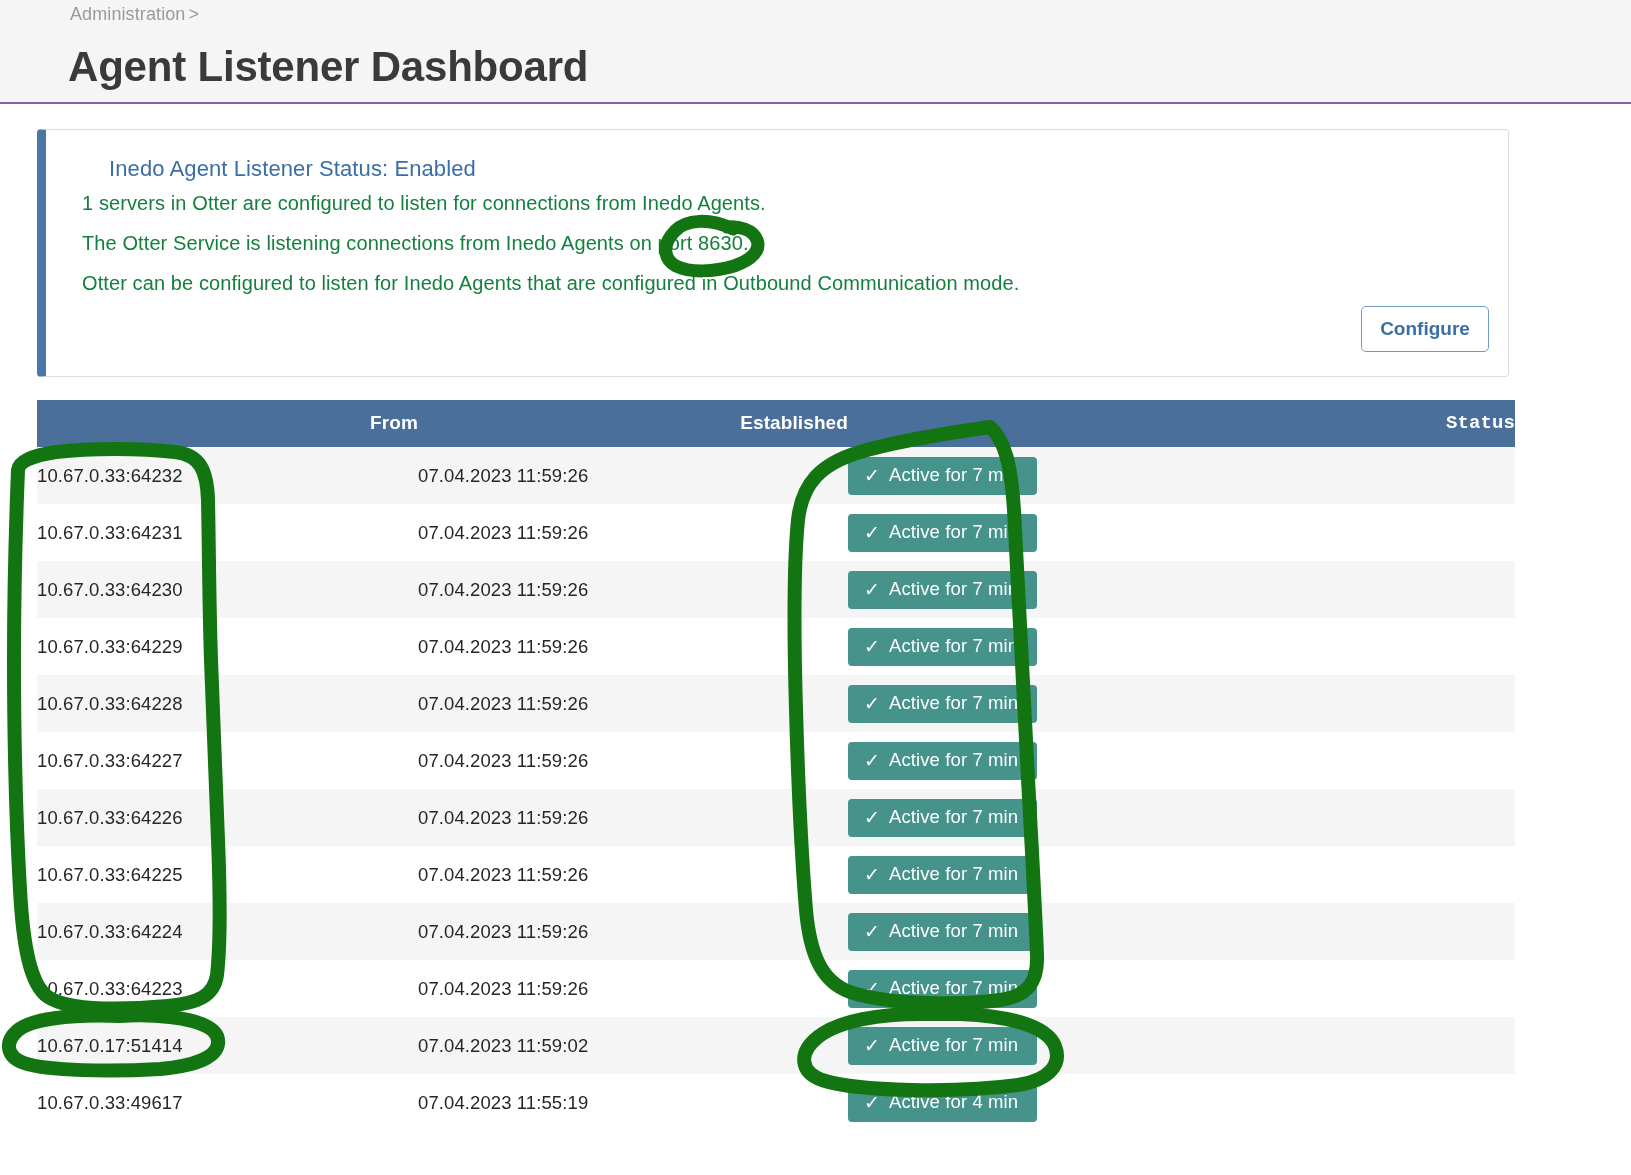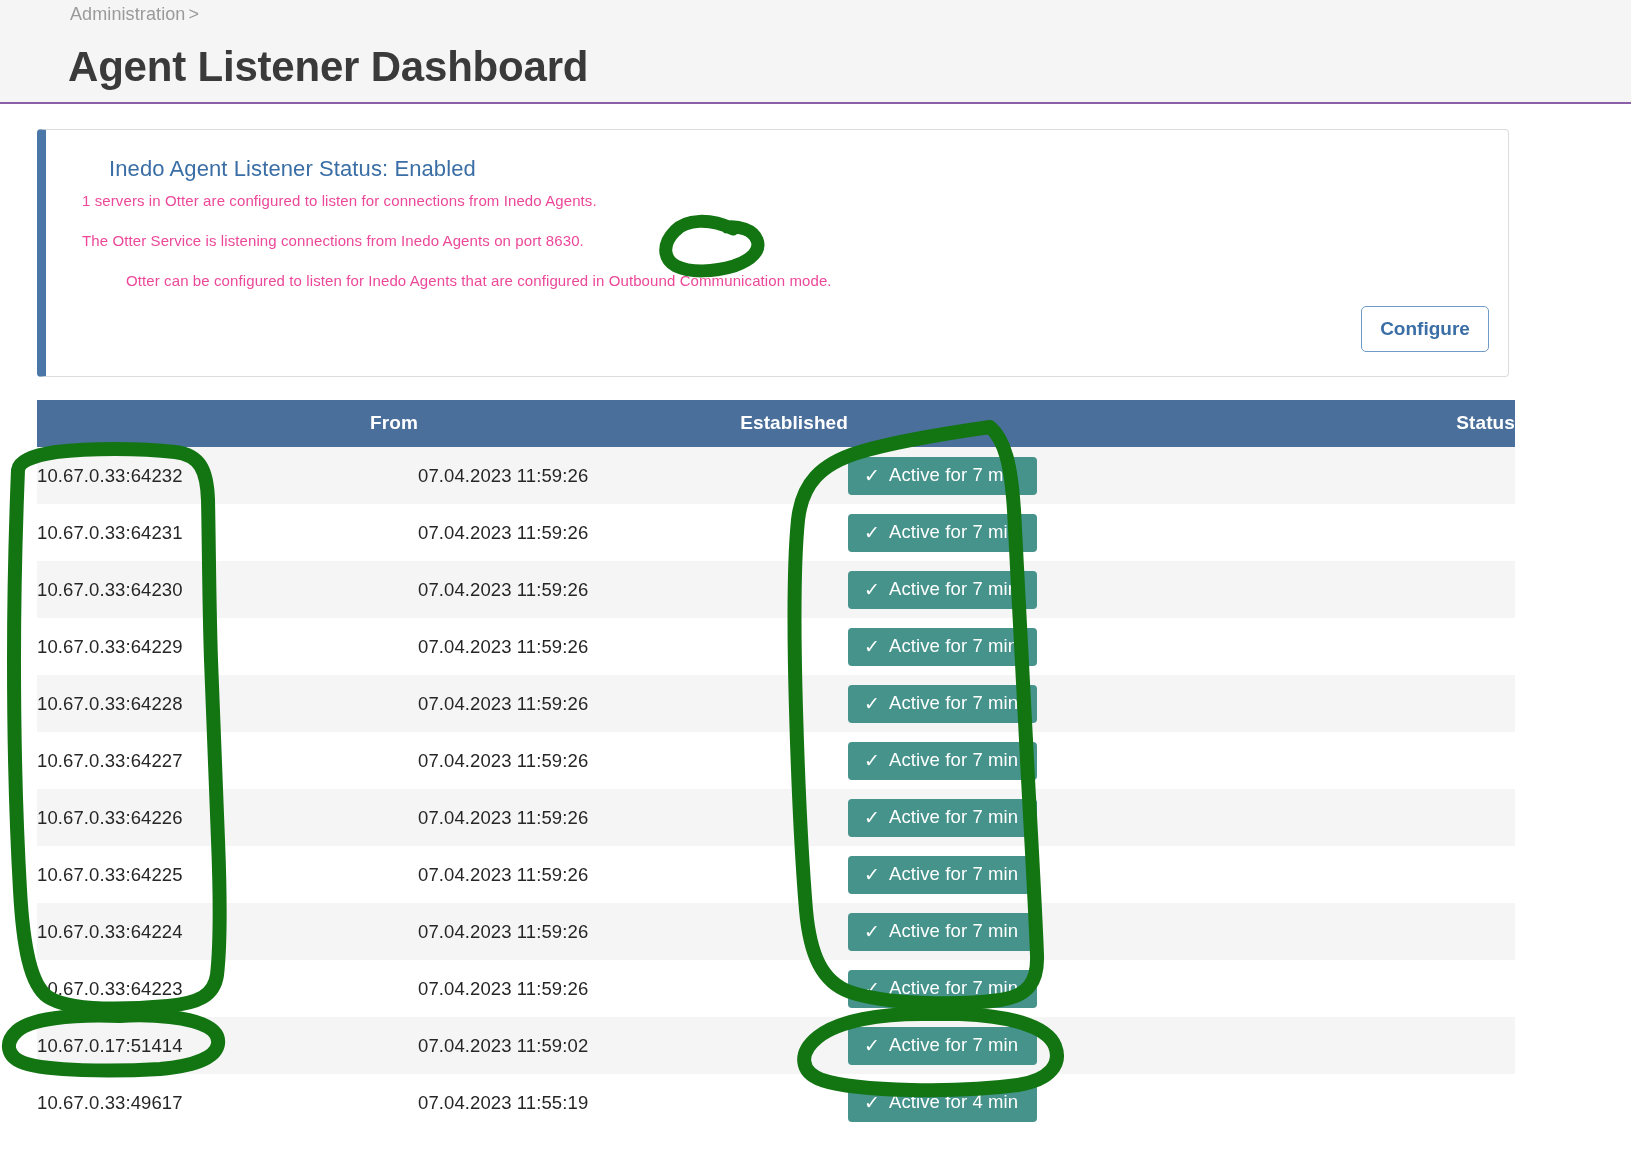--- a/index.html
+++ b/index.html
@@ -60,28 +60,28 @@
     position: absolute;
     left: 35px; top: 26px;
     font-size: 22px;
     color: #3a6ea5;
     letter-spacing: .1px;
     margin-left: 28px;
   }
   .panel-line {
     position: absolute;
     left: 36px;
-    font-size: 15px;
-    color: #ec4899;
+    font-size: 20px;
+    color: #15803d;
     letter-spacing: .1px;
     white-space: nowrap;
   }
   .panel-line-1 { top: 62px; }
   .panel-line-2 { top: 102px; }
-  .panel-line-3 { top: 142px; margin-left: 44px; }
+  .panel-line-3 { top: 142px; }
 
   .configure-button {
     position: absolute;
     left: 1315px; top: 176px;
     width: 128px; height: 46px;
     border: 1px solid #6f9bc8;
     border-radius: 5px;
     background: #ffffff;
     color: #3a6ea5;
     font-size: 19px;
@@ -104,21 +104,21 @@
     color: #ffffff;
     font-size: 19px;
     font-weight: bold;
     text-align: right;
     padding: 11px 0 12px 0;
     height: 24px;
     letter-spacing: .1px;
   }
   .th-from      { width: 373px; padding-left: 8px !important; }
   .th-established { width: 430px; }
-  .th-status    { width: 667px; }
+  .th-status    { width: 667px; font-family: Liberation Mono, monospace; }
 
   .conn-table tbody td {
     font-size: 18.5px;
     color: #262626;
     height: 57px;
     padding: 0;
     vertical-align: middle;
     letter-spacing: .1px;
   }
   .conn-table tbody tr:nth-child(odd)  { background: #f5f5f5; }

